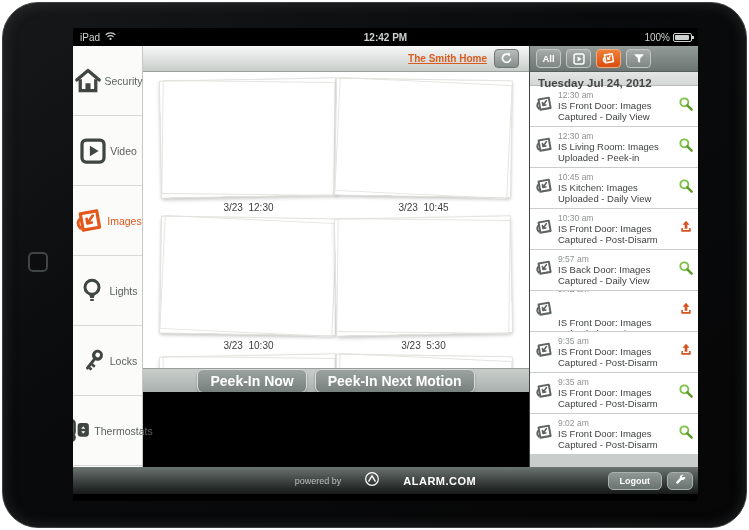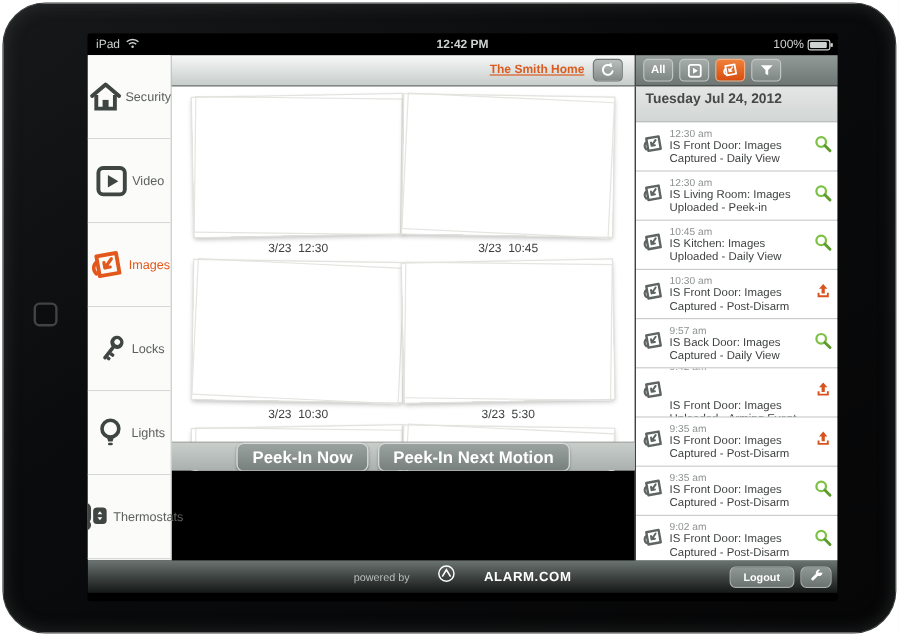--- a/index.html
+++ b/index.html
@@ -117,21 +117,21 @@
   .peek-bar{position:absolute;left:0;bottom:0;width:100%;height:24px;z-index:5;
     background:linear-gradient(#c9cecb,#a9b0ad);border-top:1px solid #99a09d;
     display:flex;align-items:center;justify-content:center;gap:8px;}
   .peek-btn{padding:3px 12px;font-size:14px;font-weight:bold;color:#fff;cursor:pointer;
     background:linear-gradient(#9aa3a0,#77807d);border:1px solid #d8dbd9;border-radius:6px;
     box-shadow:0 1px 2px rgba(0,0,0,.3);}
 
   
   .panel{position:absolute;left:456px;top:44px;width:169px;height:395px;background:#c9cdcb;
     border-left:1px solid #3f4442;overflow:hidden;}
-  .panel-date{height:30px;line-height:22px;padding-left:8px;font-size:11.5px;font-weight:bold;color:#444846;
+  .panel-date{height:14px;line-height:22px;padding-left:8px;font-size:11.5px;font-weight:bold;color:#444846;
     background:linear-gradient(#e3e6e4,#d2d6d4);border-bottom:1px solid #b8bdba;}
   .event-row{height:40px;background:#fff;margin-bottom:1px;display:flex;align-items:center;
     padding:2px 3px 2px 4px;cursor:pointer;overflow:hidden;}
   .ev-cam{flex:0 0 22px;}
   .ev-body{flex:1;min-width:0;padding-left:2px;}
   .ev-time{font-size:8.5px;color:#8d928f;line-height:10px;}
   .ev-text{font-size:9.5px;color:#3c403e;line-height:11px;}
   .ev-act{flex:0 0 18px;display:flex;justify-content:center;}
 
   
@@ -202,39 +202,39 @@
                   <path d="M6.3 9c-2.8 1.2-3.6 4.6-1.6 7.2" stroke-width="2.2"></path>
                   <path d="M15.5 8.5 10.5 13.5M10.5 13.5v-3.4M10.5 13.5h3.4" stroke-width="2"></path>
                 </g>
               </svg>
             </span>
           <span class="lbl">Images</span>
         </div>
         <div class="side-item">
           <span>
               <svg viewBox="0 0 24 24" width="30" height="30">
+                <circle cx="12" cy="9" r="5.6" fill="none" stroke="#3e4543" stroke-width="2.4"></circle>
+                <path d="M9.6 14.2h4.8l-.9 3.4h-3z" fill="#3e4543"></path>
+                <rect x="10.4" y="18.4" width="3.2" height="1.6" rx="0.8" fill="#3e4543"></rect>
+              </svg>
+            </span>
+          <span class="lbl">Lights</span>
+        </div>
+        <div class="side-item">
+          <span>
+              <svg viewBox="0 0 24 24" width="30" height="30">
                 <g transform="rotate(38 12 12)" fill="#3e4543">
                   <path d="M12 1.8a4.4 4.4 0 1 0 0 8.8 4.4 4.4 0 0 0 0-8.8Zm0 2.2a1.9 1.9 0 1 1 0 3.8 1.9 1.9 0 0 1 0-3.8Z" fill-rule="evenodd"></path>
                   <rect x="10.8" y="9.8" width="2.4" height="10.5" rx="1"></rect>
                   <rect x="13" y="13.6" width="3" height="2.2" rx="0.6"></rect>
                   <rect x="13" y="17" width="2.4" height="2.2" rx="0.6"></rect>
                 </g>
               </svg>
             </span>
           <span class="lbl">Locks</span>
-        </div>
-        <div class="side-item">
-          <span>
-              <svg viewBox="0 0 24 24" width="30" height="30">
-                <circle cx="12" cy="9" r="5.6" fill="none" stroke="#3e4543" stroke-width="2.4"></circle>
-                <path d="M9.6 14.2h4.8l-.9 3.4h-3z" fill="#3e4543"></path>
-                <rect x="10.4" y="18.4" width="3.2" height="1.6" rx="0.8" fill="#3e4543"></rect>
-              </svg>
-            </span>
-          <span class="lbl">Lights</span>
         </div>
         <div class="side-item">
           <span>
               <svg viewBox="0 0 24 24" width="30" height="30">
                 <rect x="12.5" y="5.5" width="9" height="11" rx="2.5" fill="#3e4543"></rect>
                 <path d="M17 8.1l1.6 2h-3.2zM17 14.1l-1.6-2h3.2z" fill="#fff"></path>
                 <rect x="5" y="3.5" width="5" height="11.5" rx="2.5" fill="none" stroke="#3e4543" stroke-width="2.2"></rect>
                 <circle cx="7.5" cy="17.2" r="3.6" fill="#3e4543"></circle>
                 <rect x="6.4" y="9" width="2.2" height="7.4" fill="#3e4543"></rect>
               </svg>

